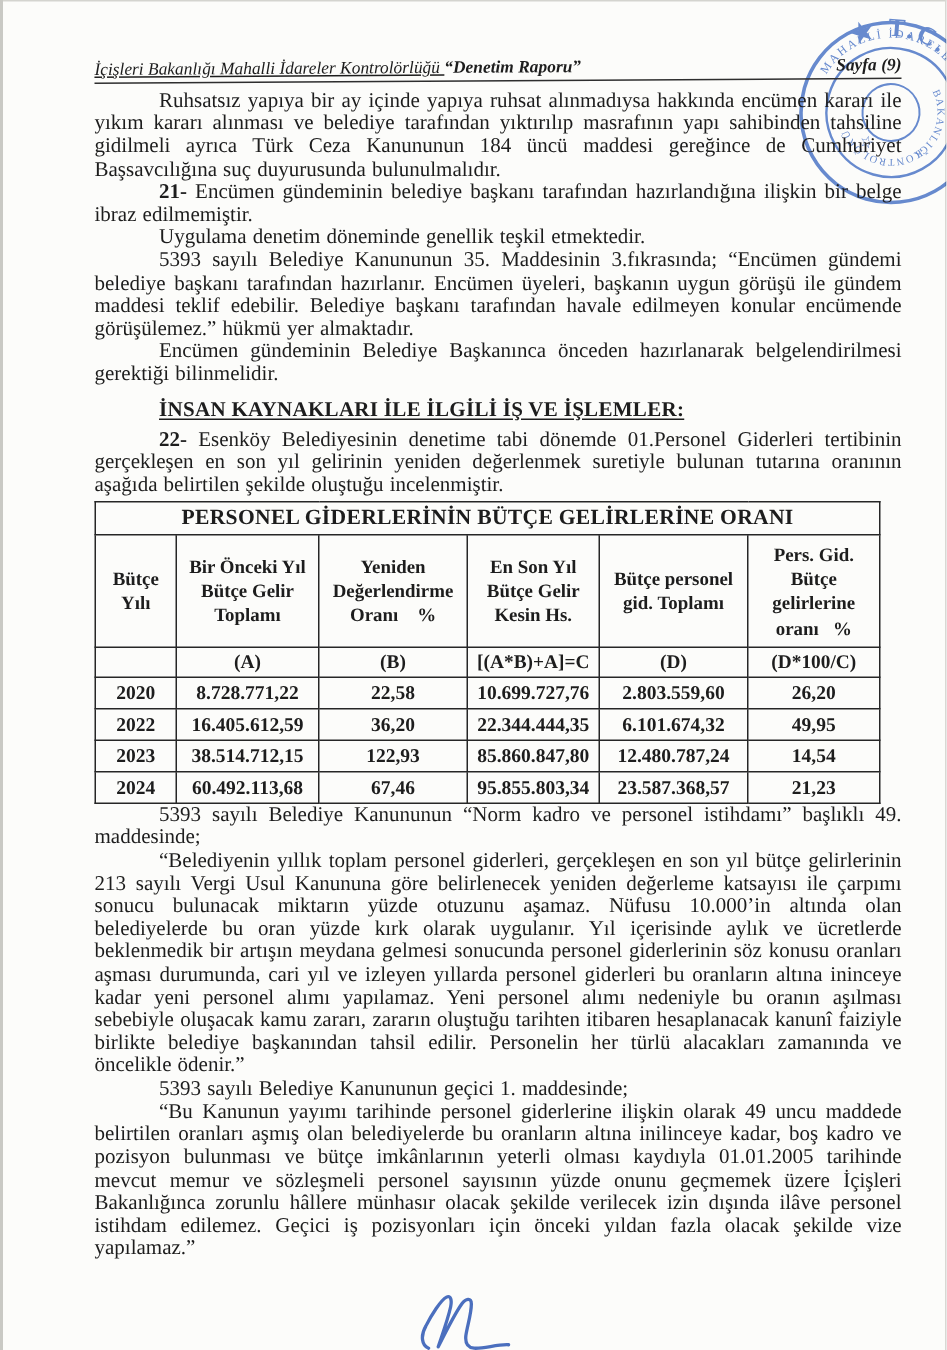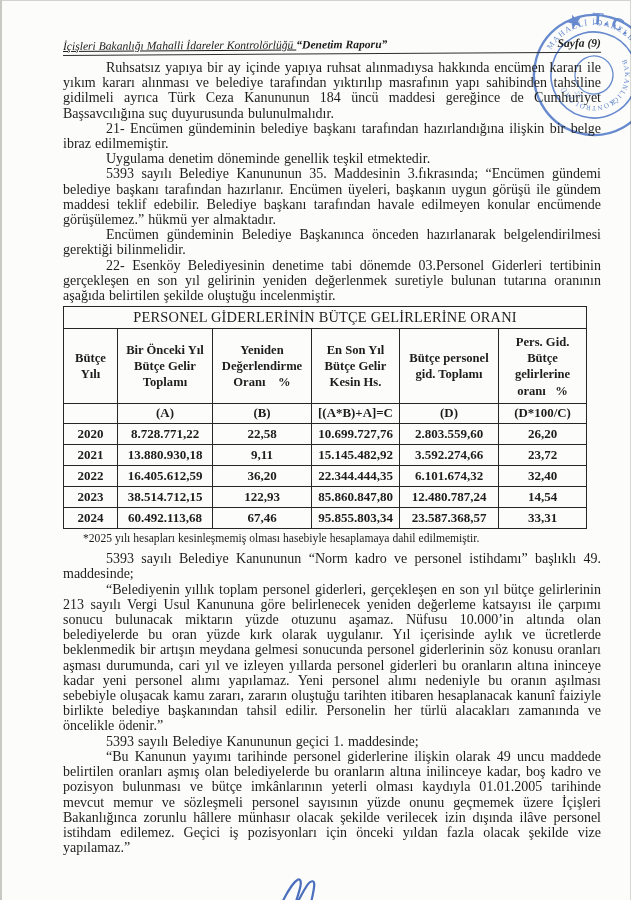--- a/index.html
+++ b/index.html
@@ -25,21 +25,21 @@
   .hdr .h-left span{text-decoration:underline;}
   .hdr .h-left b{}
   .hdr .h-page{font-weight:bold;white-space:nowrap;}
   
   .para{
     margin:0;
     font-size:14px;line-height:15.2px;
     text-align:justify;text-indent:43px;
     word-spacing:0.6px;
   }
-  .para b{font-weight:normal;}
+  .para b{font-weight:bold;}
   .first-block{margin-top:4px;}
   .section-heading{
     margin:8px 0 4px 0;
     font-size:14px;font-weight:bold;
     text-indent:43px;
     text-decoration:underline;
     text-underline-offset:2px;
     letter-spacing:0.2px;
   }
   
@@ -51,21 +51,21 @@
     font-size:12.9px;
   }
   table.ratio td, table.ratio th{
     border:1.4px solid #262626;
     text-align:center;vertical-align:middle;
     padding:1px 2px;
     overflow:hidden;
     font-weight:bold;
   }
   tr.title-row td{
-    font-weight:normal;font-size:14.4px;letter-spacing:0.2px;padding:2px;
+    font-weight:bold;font-size:14.4px;letter-spacing:0.2px;padding:2px;
   }
   tr.head-row th{
     font-weight:bold;font-size:12.6px;line-height:1.3;
     height:68px;padding:3px 2px;
   }
   tr.formula-row td{font-weight:bold;height:17px;}
   tr.data-row td{height:18px;font-size:13px;}
   .footnote{
     font-size:11.6px;
     margin:3px 0 6px 20px;
@@ -124,22 +124,23 @@
       <span class="h-left"><span>İçişleri Bakanlığı Mahalli İdareler Kontrolörlüğü </span><b>“Denetim Raporu”</b></span>
       <span class="h-page">Sayfa (9)</span>
     </div>
 
     <p class="para first-block"><b></b><span>Ruhsatsız yapıya bir ay içinde yapıya ruhsat alınmadıysa hakkında encümen kararı ile yıkım kararı alınması ve belediye tarafından yıktırılıp masrafının yapı sahibinden tahsiline gidilmeli ayrıca Türk Ceza Kanununun 184 üncü maddesi gereğince de Cumhuriyet Başsavcılığına suç duyurusunda bulunulmalıdır.</span></p>
     <p class="para"><b>21-</b><span> Encümen gündeminin belediye başkanı tarafından hazırlandığına ilişkin bir belge ibraz edilmemiştir.</span></p>
     <p class="para"><b></b><span>Uygulama denetim döneminde genellik teşkil etmektedir.</span></p>
     <p class="para"><b></b><span>5393 sayılı Belediye Kanununun 35. Maddesinin 3.fıkrasında; “Encümen gündemi belediye başkanı tarafından hazırlanır. Encümen üyeleri, başkanın uygun görüşü ile gündem maddesi teklif edebilir. Belediye başkanı tarafından havale edilmeyen konular encümende görüşülemez.” hükmü yer almaktadır.</span></p>
     <p class="para"><b></b><span>Encümen gündeminin Belediye Başkanınca önceden hazırlanarak belgelendirilmesi gerektiği bilinmelidir.</span></p>
 
-
-    <p class="para"><b>22-</b><span> Esenköy Belediyesinin denetime tabi dönemde 03.Personel Giderleri tertibinin gerçekleşen en son yıl gelirinin yeniden değerlenmek suretiyle bulunan tutarına oranının aşağıda belirtilen şekilde oluştuğu incelenmiştir.</span></p>
+    <h3 class="section-heading">İNSAN KAYNAKLARI İLE İLGİLİ İŞ VE İŞLEMLER:</h3>
+
+    <p class="para"><b>22-</b><span> Esenköy Belediyesinin denetime tabi dönemde 01.Personel Giderleri tertibinin gerçekleşen en son yıl gelirinin yeniden değerlenmek suretiyle bulunan tutarına oranının aşağıda belirtilen şekilde oluştuğu incelenmiştir.</span></p>
 
     <table class="ratio">
       <colgroup>
         <col style="width:54px">
           <col style="width:95px">
           <col style="width:99px">
         <col style="width:88px">
           <col style="width:99px">
           <col style="width:88px">
       </colgroup>
@@ -165,54 +166,45 @@
         </tr>
         <tr class="data-row">
           <td>2020</td>
           <td>8.728.771,22</td>
           <td>22,58</td>
           <td>10.699.727,76</td>
           <td>2.803.559,60</td>
           <td>26,20</td>
         </tr>
         <tr class="data-row">
-          <td>2021</td>
-          <td>13.880.930,18</td>
-          <td>9,11</td>
-          <td>15.145.482,92</td>
-          <td>3.592.274,66</td>
-          <td>23,72</td>
-        </tr>
-        <tr class="data-row">
           <td>2022</td>
           <td>16.405.612,59</td>
           <td>36,20</td>
           <td>22.344.444,35</td>
           <td>6.101.674,32</td>
-          <td>32,40</td>
+          <td>49,95</td>
         </tr>
         <tr class="data-row">
           <td>2023</td>
           <td>38.514.712,15</td>
           <td>122,93</td>
           <td>85.860.847,80</td>
           <td>12.480.787,24</td>
           <td>14,54</td>
         </tr>
         <tr class="data-row">
           <td>2024</td>
           <td>60.492.113,68</td>
           <td>67,46</td>
           <td>95.855.803,34</td>
           <td>23.587.368,57</td>
-          <td>33,31</td>
+          <td>21,23</td>
         </tr>
       </tbody>
     </table>
-    <div class="footnote">*2025 yılı hesapları kesinleşmemiş olması hasebiyle hesaplamaya dahil edilmemiştir.</div>
 
     <p class="para"><b></b><span>5393 sayılı Belediye Kanununun “Norm kadro ve personel istihdamı” başlıklı 49. maddesinde;</span></p>
     <p class="para"><b></b><span>“Belediyenin yıllık toplam personel giderleri, gerçekleşen en son yıl bütçe gelirlerinin 213 sayılı Vergi Usul Kanununa göre belirlenecek yeniden değerleme katsayısı ile çarpımı sonucu bulunacak miktarın yüzde otuzunu aşamaz. Nüfusu 10.000’in altında olan belediyelerde bu oran yüzde kırk olarak uygulanır. Yıl içerisinde aylık ve ücretlerde beklenmedik bir artışın meydana gelmesi sonucunda personel giderlerinin söz konusu oranları aşması durumunda, cari yıl ve izleyen yıllarda personel giderleri bu oranların altına ininceye kadar yeni personel alımı yapılamaz. Yeni personel alımı nedeniyle bu oranın aşılması sebebiyle oluşacak kamu zararı, zararın oluştuğu tarihten itibaren hesaplanacak kanunî faiziyle birlikte belediye başkanından tahsil edilir. Personelin her türlü alacakları zamanında ve öncelikle ödenir.”</span></p>
     <p class="para"><b></b><span>5393 sayılı Belediye Kanununun geçici 1. maddesinde;</span></p>
     <p class="para"><b></b><span>“Bu Kanunun yayımı tarihinde personel giderlerine ilişkin olarak 49 uncu maddede belirtilen oranları aşmış olan belediyelerde bu oranların altına inilinceye kadar, boş kadro ve pozisyon bulunması ve bütçe imkânlarının yeterli olması kaydıyla 01.01.2005 tarihinde mevcut memur ve sözleşmeli personel sayısının yüzde onunu geçmemek üzere İçişleri Bakanlığınca zorunlu hâllere münhasır olacak şekilde verilecek izin dışında ilâve personel istihdam edilemez. Geçici iş pozisyonları için önceki yıldan fazla olacak şekilde vize yapılamaz.”</span></p>
 
     <div class="signature-block">
       <svg width="92" height="58" viewBox="0 0 100 62" aria-hidden="true">
         <path d="M 16 46
                  C 11 44, 10 37, 14 30

